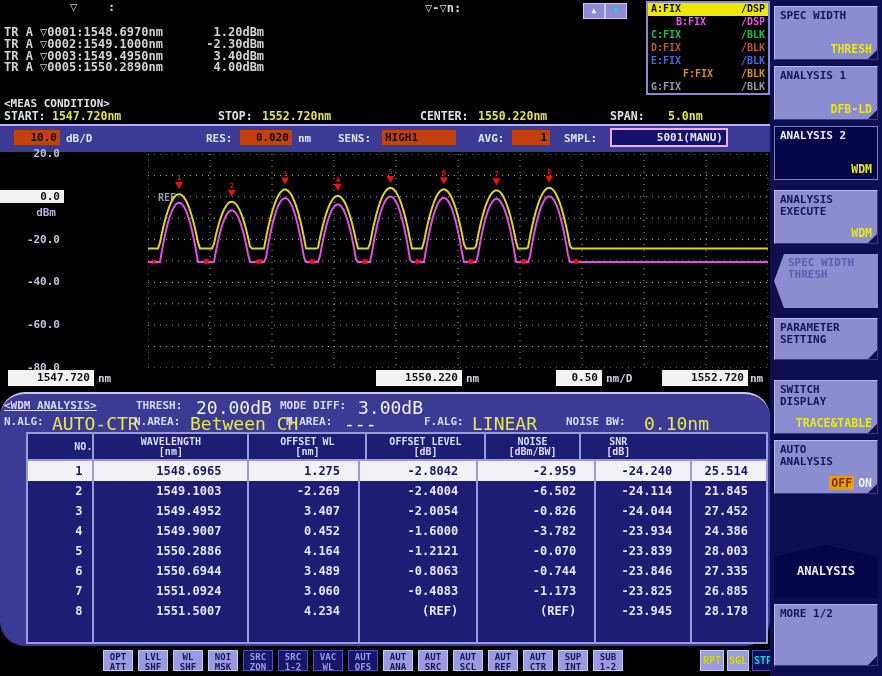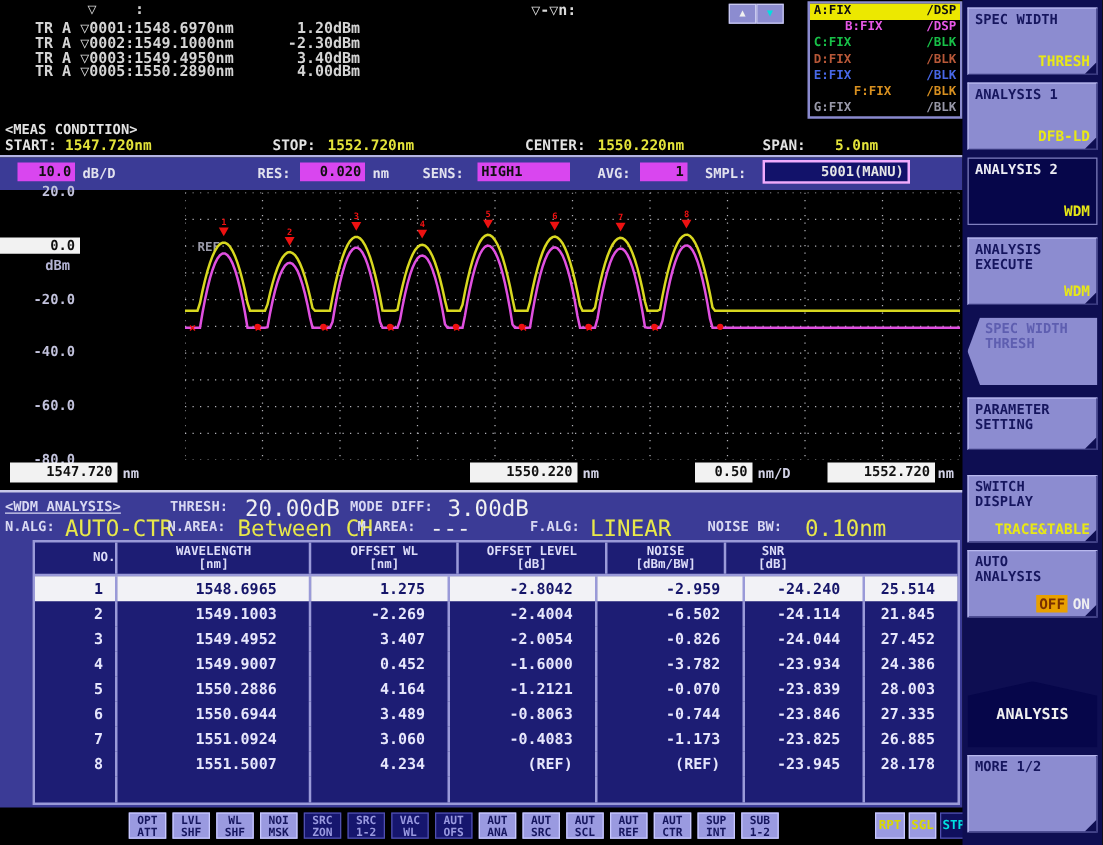--- a/index.html
+++ b/index.html
@@ -5,57 +5,57 @@
   html,body{margin:0;padding:0;background:#222;}
   #screen{position:relative;width:882px;height:676px;background:#000;overflow:hidden;
           font-family:"DejaVu Sans Mono",monospace;-webkit-font-smoothing:none;}
   .abs{position:absolute;}
   
   #marker-area{left:0;top:0;width:770px;height:97px;color:#d8d8d8;}
   #marker-head{left:4px;top:0;font-size:12px;font-weight:bold;color:#cfcfcf;}
   #marker-head .sym1{position:absolute;left:66px;top:0;}
   #marker-head .sym2{position:absolute;left:104px;top:0;}
   #delta-label{left:425px;top:1px;font-size:12px;font-weight:bold;color:#d8d8d8;}
-  #marker-list{left:4px;top:17px;width:420px;margin-left:24px;}
+  #marker-list{left:4px;top:27px;width:420px;}
   .marker-line{font-size:12px;line-height:11.8px;font-weight:bold;white-space:pre;color:#d4d4d4;}
   .arrow-btn{width:20px;height:14px;background:#8c8cd0;border:1px solid #c8c8f0;
              text-align:center;line-height:13px;font-size:8px;}
   #arrow-up{left:583px;top:3px;color:#f0f0f0;}
   #arrow-down{left:605px;top:3px;color:#00e0e0;}
   
   #trace-box{left:646px;top:1px;width:120px;height:90px;background:#000;
              border:2px solid #8a8ace;display:flex;flex-direction:column;}
   .trace-row{flex:1;display:flex;justify-content:space-between;align-items:center;
              padding:0 3px;font-size:10px;font-weight:bold;line-height:10px;}
   .trace-row.sel{background:#ece800;}
   
   #meas-title{left:4px;top:97px;font-size:11px;font-weight:bold;color:#e2e2e2;}
   #meas-row{left:0;top:109px;width:770px;height:15px;font-size:11.5px;font-weight:bold;}
   #meas-row .lbl{color:#e2e2e2;} #meas-row .val{color:#e4e43a;}
   #meas-rule{left:0;top:124px;width:770px;height:2px;background:#b4b4e4;}
   
   #settings-bar{left:0;top:126px;width:770px;height:26px;background:#3b3b96;}
   #settings-bar .lbl{position:absolute;top:6px;font-size:11px;font-weight:bold;color:#e2e2ee;}
-  .field{position:absolute;top:4px;height:15px;background:#d946ef;color:#101010;
+  .field{position:absolute;top:4px;height:15px;background:#c2410c;color:#101010;
          font-size:11px;font-weight:bold;text-align:right;padding:1px 3px 0 0;box-sizing:border-box;}
   .field.dark{background:#12126a;color:#e6e6e6;border:2px solid #f0abfc;height:19px;top:2px;}
   
   #graph-area{left:0;top:146px;width:770px;height:246px;}
   #y-labels{left:0;top:0;width:64px;height:240px;}
   .ylab{position:absolute;right:4px;font-size:11px;font-weight:bold;color:#c2c2dc;}
   .ylab.refbox{left:0;right:0;background:#f2f2f2;color:#101010;text-align:right;padding-right:4px;}
   #y-unit{position:absolute;right:8px;font-size:11px;font-weight:bold;color:#b4b4d4;}
   #plot{left:148px;top:8px;width:620px;height:214px;background:#000;}
   
   #x-labels{left:0;top:370px;width:770px;height:20px;font-size:11px;font-weight:bold;}
   .xbox{position:absolute;top:0;height:16px;background:#f2f2f2;color:#101010;
         text-align:right;padding:1px 4px 0 0;box-sizing:border-box;}
   .xunit{position:absolute;top:2px;color:#d2d2e6;}
   
-  #lower-panel{left:0;top:392px;width:770px;height:254px;background:#3b3b96;border-top:2px solid #c8c8e8;box-sizing:border-box;}
+  #lower-panel{left:0;top:392px;width:770px;height:254px;background:#3b3b96;border-top:2px solid #c8c8e8;box-sizing:border-box;border-radius:25px;}
   #wdm-line1{left:4px;top:3px;width:760px;height:16px;}
   #wdm-line2{left:4px;top:19px;width:760px;height:16px;}
   .wlbl{position:absolute;top:2px;font-size:11px;font-weight:bold;color:#d8d8f2;}
   .wval{position:absolute;top:0;font-size:18px;color:#f0f0f0;}
   .wval.yel{color:#e8e84a;}
   #wdm-title{text-decoration:underline;}
   
   #wdm-table{position:absolute;left:26px;top:38px;width:742px;height:212px;background:#1d1d74;
              border:2px solid #9a9ad8;box-sizing:border-box;display:flex;flex-direction:column;}
   #thead{display:flex;height:27px;border-bottom:2px solid #9a9ad8;box-sizing:border-box;}

